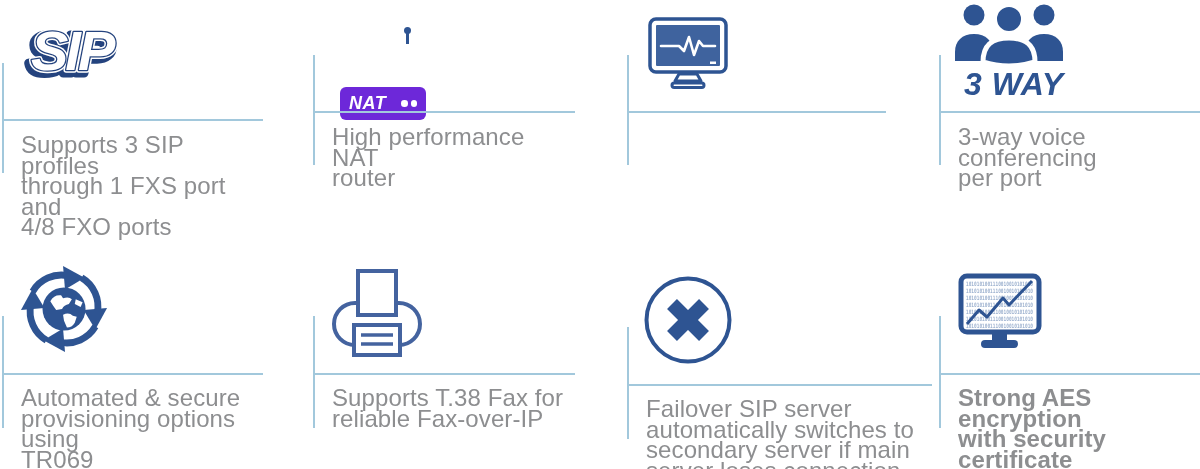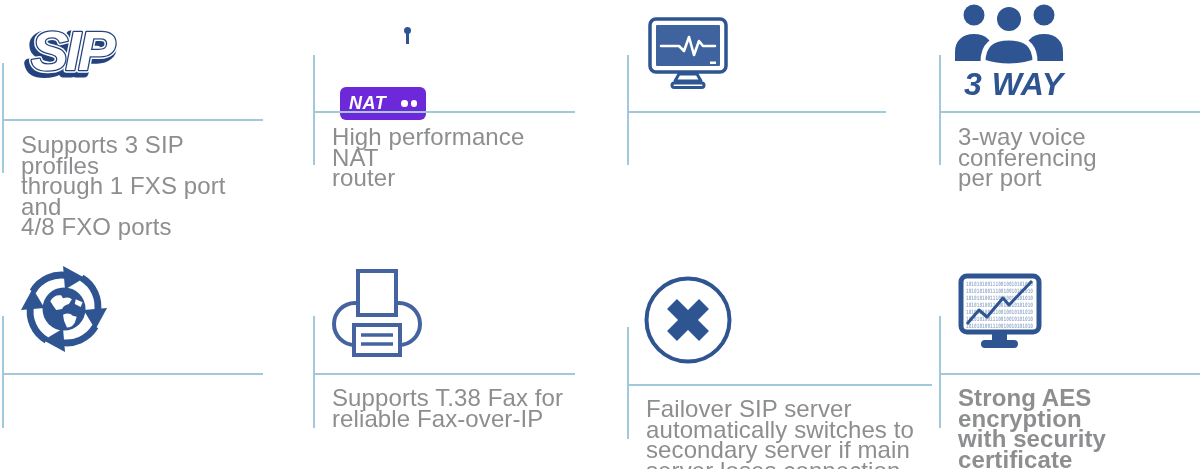--- a/index.html
+++ b/index.html
@@ -145,20 +145,23 @@
       <use href="#garr" transform="rotate(180 45 47)"></use>
       <use href="#garr" transform="rotate(270 45 47)"></use>
       <circle cx="45" cy="47" r="22" fill="#2e5492"></circle>
       <path fill="#ffffff" d="M31 39 q4 -7 11 -6 l2 3 q6 -2 9 1 l-3 5 q-5 1 -7 5 l-6 1 q-3 -4 -6 -9 z"></path>
       <path fill="#ffffff" d="M44 53 q6 -3 10 1 l4 1 -2 6 q-3 5 -8 5 l-3 -7 z"></path>
       <path fill="#ffffff" d="M57 37 l7 3 -2 5 -6 -3 z"></path>
     </svg>
   </div>
   <div class="vline"></div>
   <div class="hline"></div>
+  <div class="ftext">Automated &amp; secure
+provisioning options using
+TR069</div>
 </div>
 
 <div class="cell row2" id="c6">
   <div class="iconwrap" style="left:18px;top:30px;">
     <svg width="92" height="92" viewBox="0 0 92 92">
       <rect x="3" y="38" width="86" height="42" rx="21" fill="#ffffff" stroke="#44639f" stroke-width="4"></rect>
       <rect x="27" y="6" width="38" height="44" fill="#ffffff" stroke="#44639f" stroke-width="4"></rect>
       <rect x="23" y="60" width="46" height="30" fill="#ffffff" stroke="#44639f" stroke-width="4"></rect>
       <line x1="30" y1="70" x2="62" y2="70" stroke="#44639f" stroke-width="3.5"></line>
       <line x1="30" y1="79" x2="62" y2="79" stroke="#44639f" stroke-width="3.5"></line>

